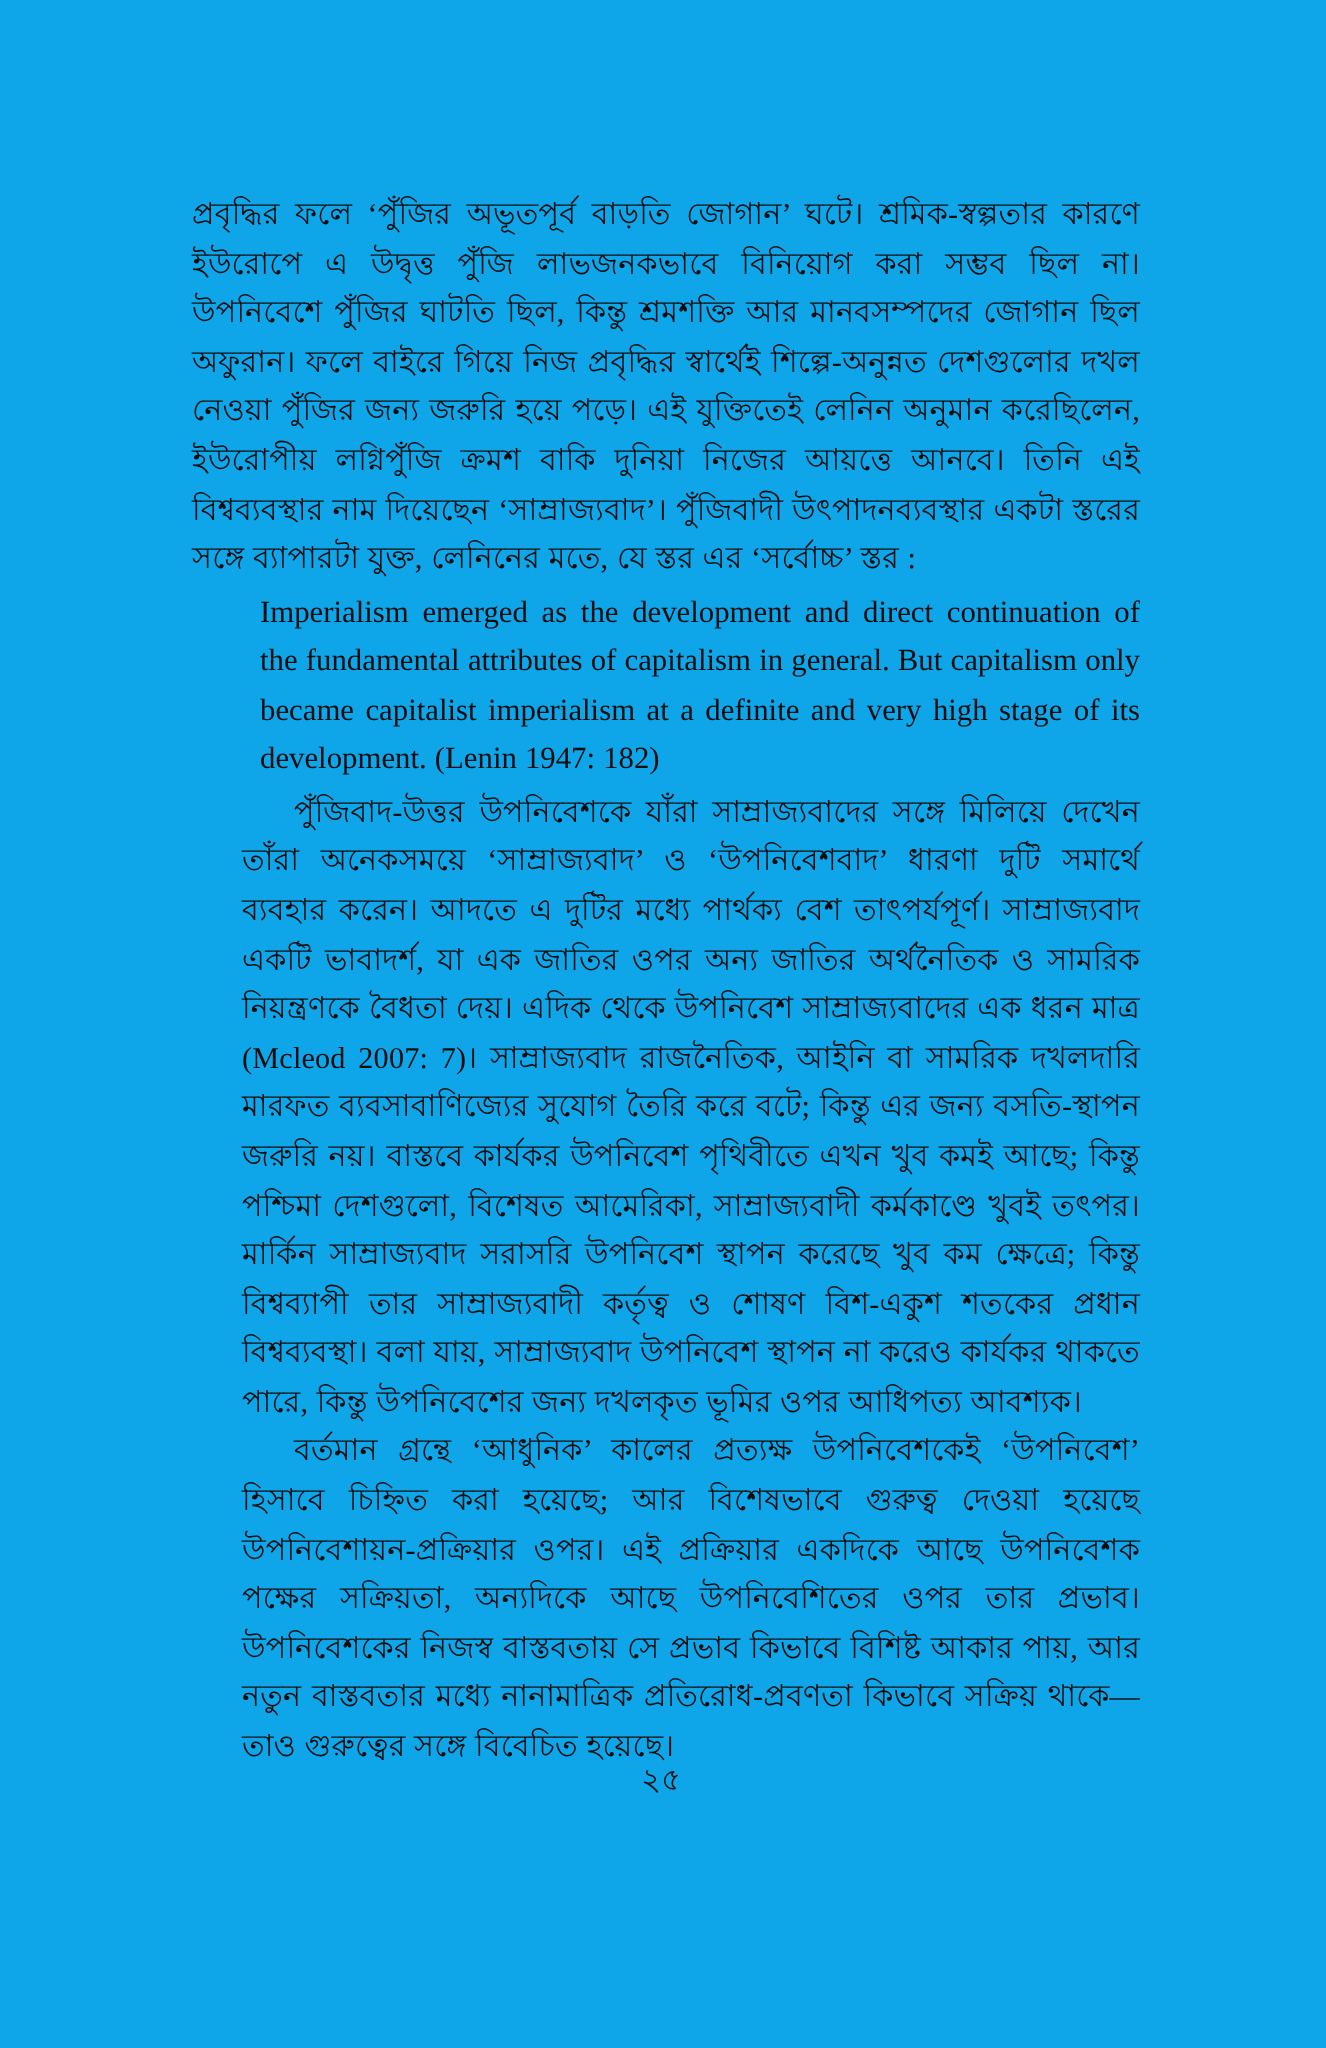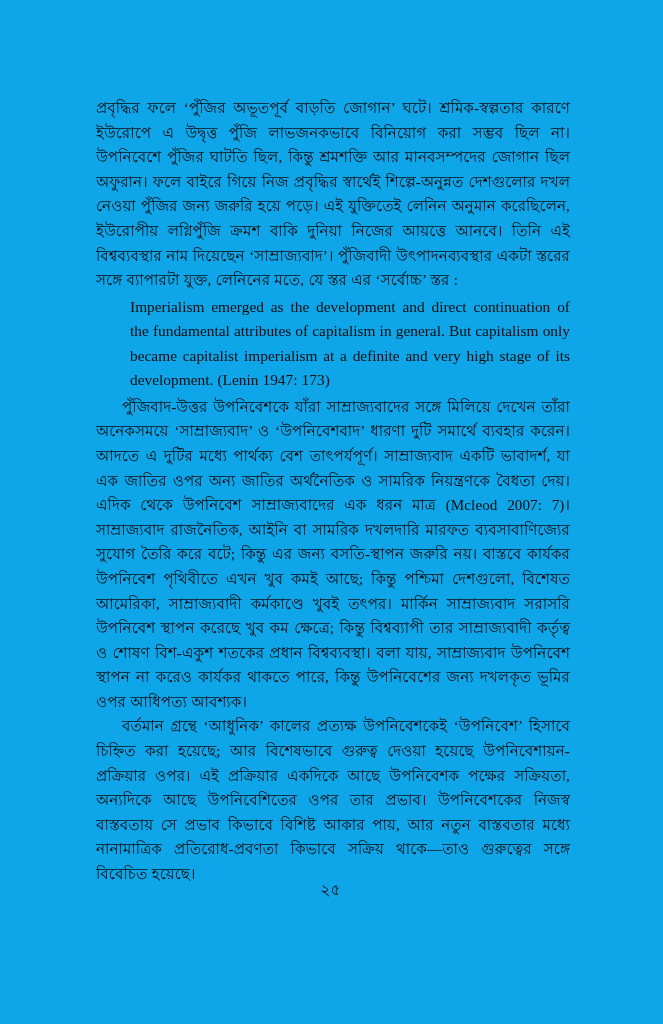--- a/index.html
+++ b/index.html
@@ -34,20 +34,21 @@
     text-align: justify;
     text-align-last: left;
     margin: 0;
     letter-spacing: 0.1px;
     word-spacing: 0.4px;
     -webkit-font-smoothing: antialiased;
   }
 
   .bn-para.indent {
     text-indent: 26px;
+    margin-left: 25px;
   }
 
   
   .quote-block {
     font-family: "Liberation Serif", "DejaVu Serif", serif;
     font-size: 15.4px;
     line-height: 24.5px;
     color: #0d0d0d;
     text-align: justify;
     text-align-last: left;
@@ -77,21 +78,21 @@
 <body>
 
 <div class="page">
 
   <div class="text-block">
 
     <p class="bn-para">প্রবৃদ্ধির ফলে ‘পুঁজির অভূতপূর্ব বাড়তি জোগান’ ঘটে। শ্রমিক-স্বল্পতার কারণে ইউরোপে এ উদ্বৃত্ত পুঁজি লাভজনকভাবে বিনিয়োগ করা সম্ভব ছিল না। উপনিবেশে পুঁজির ঘাটতি ছিল, কিন্তু শ্রমশক্তি আর মানবসম্পদের জোগান ছিল অফুরান। ফলে বাইরে গিয়ে নিজ প্রবৃদ্ধির স্বার্থেই শিল্পে-অনুন্নত দেশগুলোর দখল নেওয়া পুঁজির জন্য জরুরি হয়ে পড়ে। এই যুক্তিতেই লেনিন অনুমান করেছিলেন, ইউরোপীয় লগ্নিপুঁজি ক্রমশ বাকি দুনিয়া নিজের আয়ত্তে আনবে। তিনি এই বিশ্বব্যবস্থার নাম দিয়েছেন ‘সাম্রাজ্যবাদ’। পুঁজিবাদী উৎপাদনব্যবস্থার একটা স্তরের সঙ্গে ব্যাপারটা যুক্ত, লেনিনের মতে, যে স্তর এর ‘সর্বোচ্চ’ স্তর :</p>
 
     <div class="gap-quote-top"></div>
 
-    <blockquote class="quote-block">Imperialism emerged as the development and direct continuation of the fundamental attributes of capitalism in general. But capitalism only became capitalist imperialism at a definite and very high stage of its development. (Lenin 1947: 173)</blockquote>
+    <blockquote class="quote-block">Imperialism emerged as the development and direct continuation of the fundamental attributes of capitalism in general. But capitalism only became capitalist imperialism at a definite and very high stage of its development. (Lenin 1947: 182)</blockquote>
 
     <p class="bn-para indent">পুঁজিবাদ-উত্তর উপনিবেশকে যাঁরা সাম্রাজ্যবাদের সঙ্গে মিলিয়ে দেখেন তাঁরা অনেকসময়ে ‘সাম্রাজ্যবাদ’ ও ‘উপনিবেশবাদ’ ধারণা দুটি সমার্থে ব্যবহার করেন। আদতে এ দুটির মধ্যে পার্থক্য বেশ তাৎপর্যপূর্ণ। সাম্রাজ্যবাদ একটি ভাবাদর্শ, যা এক জাতির ওপর অন্য জাতির অর্থনৈতিক ও সামরিক নিয়ন্ত্রণকে বৈধতা দেয়। এদিক থেকে উপনিবেশ সাম্রাজ্যবাদের এক ধরন মাত্র (Mcleod 2007: 7)। সাম্রাজ্যবাদ রাজনৈতিক, আইনি বা সামরিক দখলদারি মারফত ব্যবসাবাণিজ্যের সুযোগ তৈরি করে বটে; কিন্তু এর জন্য বসতি-স্থাপন জরুরি নয়। বাস্তবে কার্যকর উপনিবেশ পৃথিবীতে এখন খুব কমই আছে; কিন্তু পশ্চিমা দেশগুলো, বিশেষত আমেরিকা, সাম্রাজ্যবাদী কর্মকাণ্ডে খুবই তৎপর। মার্কিন সাম্রাজ্যবাদ সরাসরি উপনিবেশ স্থাপন করেছে খুব কম ক্ষেত্রে; কিন্তু বিশ্বব্যাপী তার সাম্রাজ্যবাদী কর্তৃত্ব ও শোষণ বিশ-একুশ শতকের প্রধান বিশ্বব্যবস্থা। বলা যায়, সাম্রাজ্যবাদ উপনিবেশ স্থাপন না করেও কার্যকর থাকতে পারে, কিন্তু উপনিবেশের জন্য দখলকৃত ভূমির ওপর আধিপত্য আবশ্যক।</p>
 
     <p class="bn-para indent">বর্তমান গ্রন্থে ‘আধুনিক’ কালের প্রত্যক্ষ উপনিবেশকেই ‘উপনিবেশ’ হিসাবে চিহ্নিত করা হয়েছে; আর বিশেষভাবে গুরুত্ব দেওয়া হয়েছে উপনিবেশায়ন-প্রক্রিয়ার ওপর। এই প্রক্রিয়ার একদিকে আছে উপনিবেশক পক্ষের সক্রিয়তা, অন্যদিকে আছে উপনিবেশিতের ওপর তার প্রভাব। উপনিবেশকের নিজস্ব বাস্তবতায় সে প্রভাব কিভাবে বিশিষ্ট আকার পায়, আর নতুন বাস্তবতার মধ্যে নানামাত্রিক প্রতিরোধ-প্রবণতা কিভাবে সক্রিয় থাকে—তাও গুরুত্বের সঙ্গে বিবেচিত হয়েছে।</p>
 
   </div>
 
   <div class="folio">২৫</div>
 
 </div>

